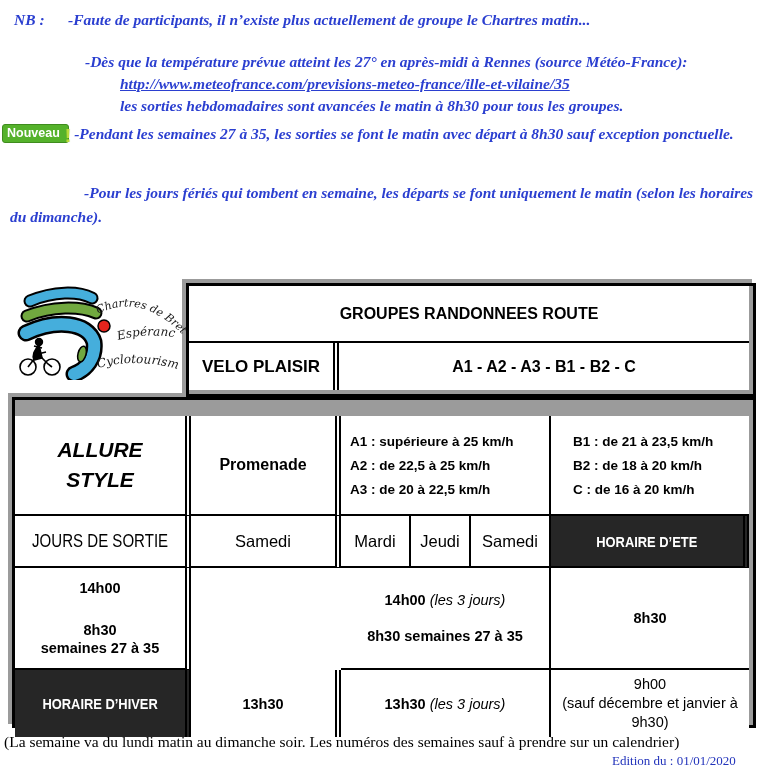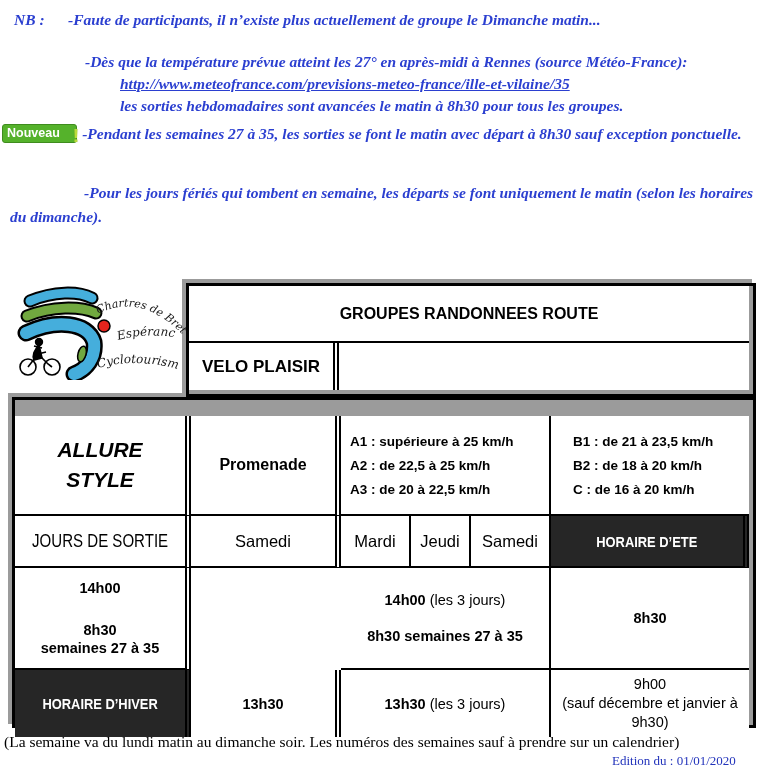--- a/index.html
+++ b/index.html
@@ -12,21 +12,21 @@
   .nb-row{left:14px;top:8px;width:750px;}
   .nb-label{display:inline-block;width:54px;}
   .p2{left:85px;top:50px;width:680px;}
   .plink{left:120px;top:72px;}
   .plink a{color:#2b3fd0;text-decoration:underline;}
   .p3{left:120px;top:94px;width:640px;}
   .p4{left:2px;top:122px;width:754px;}
   .p5{left:10px;top:181px;width:748px;text-indent:74px;}
 
   .badge{display:inline-block;background:#55b22b;color:#fff;border-radius:3px;
-         padding:1px 16px 2px 4px;font:bold 12.5px "Liberation Sans",sans-serif;
+         padding:1px 8px 2px 4px;font:bold 12.5px "Liberation Sans",sans-serif;
          font-style:normal;vertical-align:2px;border:1px solid #3f8c1e;}
   .badge-excl{display:inline-block;color:#b8dc3c;font:900 19px "Liberation Sans",sans-serif;
          font-style:normal;margin:0 3px 0 -4px;vertical-align:-3px;
          text-shadow:0 0 1px #7fae21;}
 
   
   .panel{position:absolute;box-sizing:border-box;border:3px solid #000;
          background:#9b9b9b;padding:0 4px 4px 0;}
   #main-panel{left:12px;top:397px;width:744px;height:331px;
          box-shadow:-4px -4px 0 #9b9b9b;}
@@ -59,37 +59,37 @@
   .c-day{font-size:16.5px;}
   .c-jlabel{font-size:17.5px;}
   .strike{text-decoration:line-through;}
 
   .dark{background:#262626;color:#fff;font-weight:bold;font-size:15px;}
   .c-times{flex-direction:column;font-weight:bold;font-size:14.5px;}
   .c-ete-velo{gap:2px;}
   .c-ete-velo .gap{height:22px;}
   .c-merged{grid-column:3/6;flex-direction:column;font-size:14.5px;gap:20px;}
   .t-bold{font-weight:bold;}
-  .t-note{font-weight:normal;}
+  .t-note{font-weight:normal;font-style:italic;}
   .c-hiver-last{flex-direction:column;font-weight:normal;font-size:14.5px;line-height:19px;}
 
   
   #logo{position:absolute;left:14px;top:286px;width:172px;height:94px;}
 
   
   .week-note{position:absolute;left:4px;top:733px;font-size:15.5px;color:#000;width:760px;}
   .edition{position:absolute;left:612px;top:753px;font-size:13px;color:#2233bb;}
 </style>
 </head>
 <body>
 
 <div id="page">
 
   <div class="note nb-row">
-    <span class="nb-label">NB :</span><span>-Faute de participants, il n’existe plus actuellement de groupe le Dimanche matin...</span>
+    <span class="nb-label">NB :</span><span>-Faute de participants, il n’existe plus actuellement de groupe le Chartres matin...</span>
   </div>
   <div class="note p2">-Dès que la température prévue atteint les 27° en après-midi à Rennes (source Météo-France):</div>
   <div class="note plink">
     <a href="#">http://www.meteofrance.com/previsions-meteo-france/ille-et-vilaine/35</a>
   </div>
   <div class="note p3">les sorties hebdomadaires sont avancées le matin à 8h30 pour tous les groupes.</div>
   <div class="note p4">
     <span class="badge">Nouveau</span><span class="badge-excl">!</span><span>-Pendant les semaines 27 à 35, les sorties se font le matin avec départ à 8h30 sauf exception ponctuelle.</span>
   </div>
   <div class="note p5">-Pour les jours fériés qui tombent en semaine, les départs se font uniquement le matin (selon les horaires du dimanche).</div>
@@ -148,20 +148,21 @@
         <span>(sauf décembre et janvier à</span>
         <span>9h30)</span>
       </div>
     </div>
   </div>
 
   <div class="panel" id="top-panel">
     <div class="grid" id="top-grid">
       <div class="cell bb c-title">GROUPES RANDONNEES ROUTE</div>
       <div class="cell brd c-velo">VELO PLAISIR</div>
+      <div class="cell c-groups">A1 - A2 - A3 - B1 - B2 - C</div>
     </div>
   </div>
 
   <svg id="logo" viewBox="0 0 172 94">
 
     <g>
       <path d="M16 15 C 40 5, 64 5, 78 12" stroke="#000" stroke-width="13" fill="none" stroke-linecap="round"></path>
       <path d="M16 15 C 40 5, 64 5, 78 12" stroke="#45aedc" stroke-width="9" fill="none" stroke-linecap="round"></path>
       <path d="M13 30 C 38 20, 66 20, 82 27" stroke="#000" stroke-width="13" fill="none" stroke-linecap="round"></path>
       <path d="M13 30 C 38 20, 66 20, 82 27" stroke="#71a83f" stroke-width="9" fill="none" stroke-linecap="round"></path>

